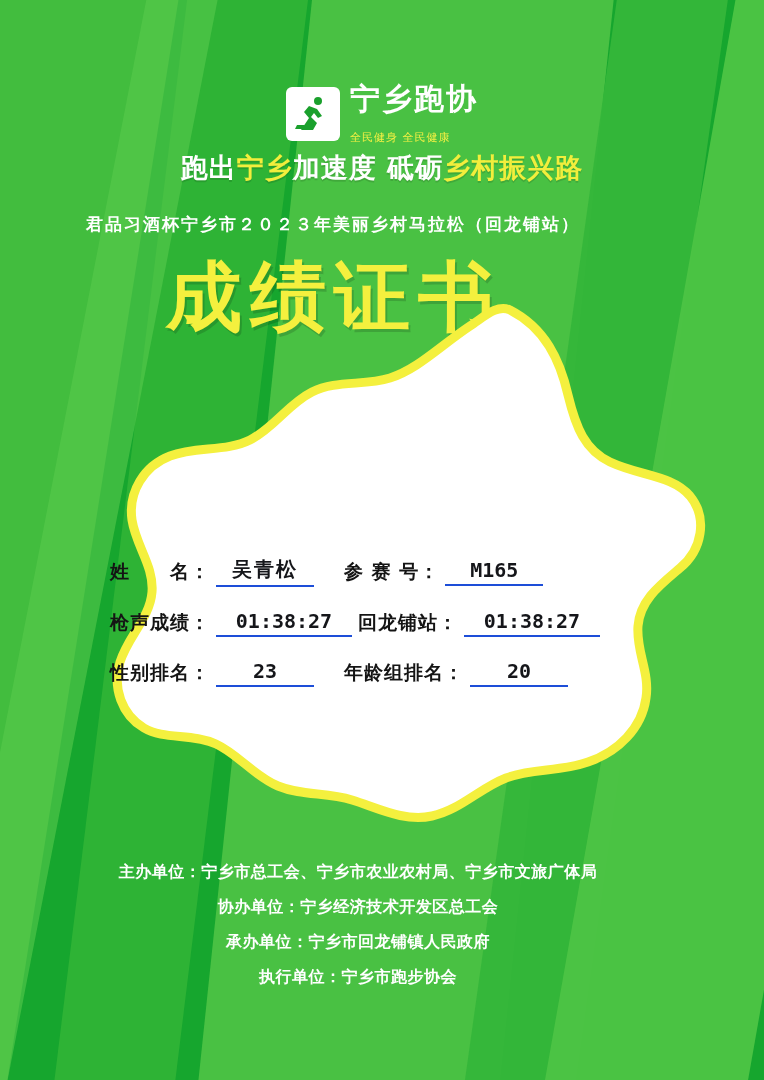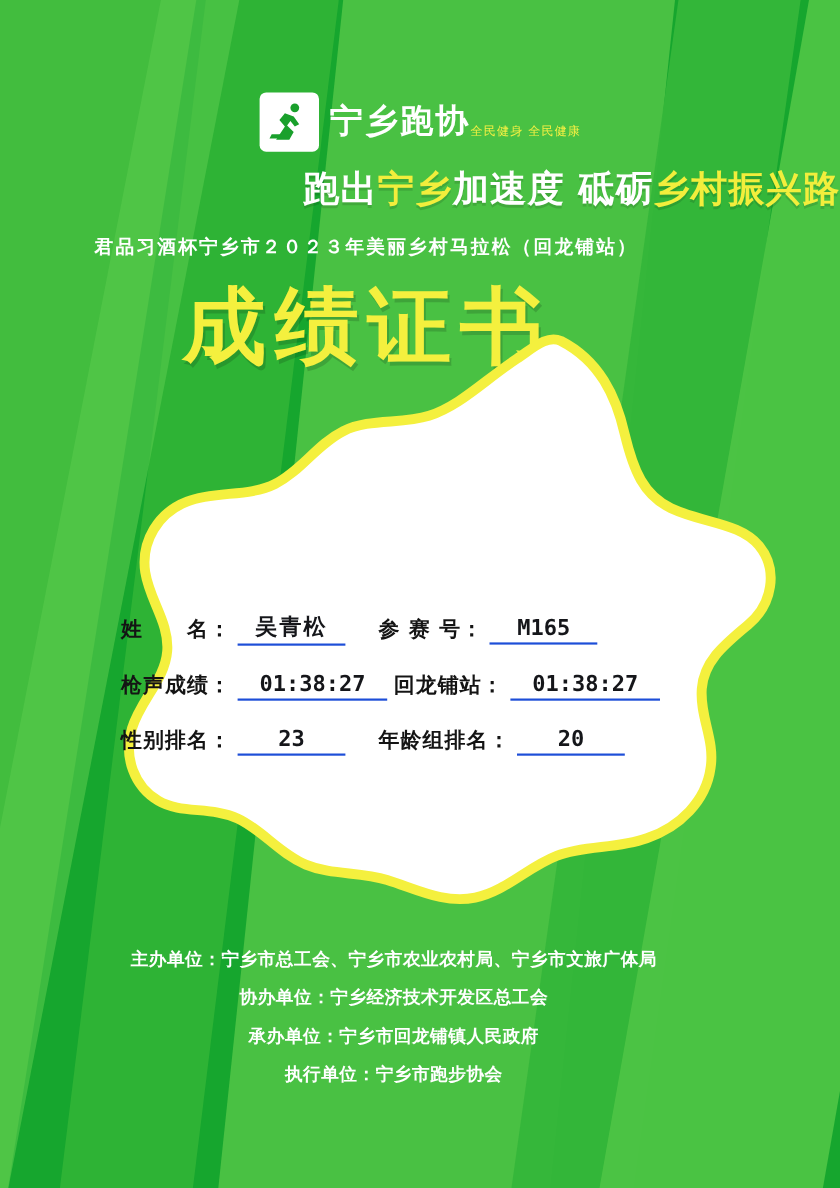--- a/index.html
+++ b/index.html
@@ -52,21 +52,21 @@
     background: #ffffff;
     border-radius: 6px;
     position: relative;
     display: flex;
     align-items: center;
     justify-content: center;
   }
   .logo-mark svg { display:block; }
   .logo-text {
     display: flex;
-    flex-direction: row;
+    flex-direction: column;
     justify-content: flex-start;
     line-height: 1;
   }
   .logo-title {
     color: #ffffff;
     font-size: 30px;
     font-weight: bold;
     letter-spacing: 2px;
     font-family: "DejaVu Sans", "Liberation Sans", sans-serif;
   }
@@ -77,22 +77,22 @@
     margin-top: 18px;
     font-family: "DejaVu Sans", "Liberation Sans", sans-serif;
   }
 
   
   .headline {
     position: absolute;
     top: 150px;
     left: 0;
     width: 764px;
-    text-align: right;
-    font-size: 33px;
+    text-align: center;
+    font-size: 27px;
     font-weight: bold;
     letter-spacing: 1px;
     white-space: nowrap;
     font-family: "DejaVu Sans", "Liberation Sans", sans-serif;
     text-shadow: 0 2px 0 rgba(0,0,0,.12);
   }
   .hl-white { color: #ffffff; }
   .hl-yellow { color: #f2ee3c; }
 
   .subline {

